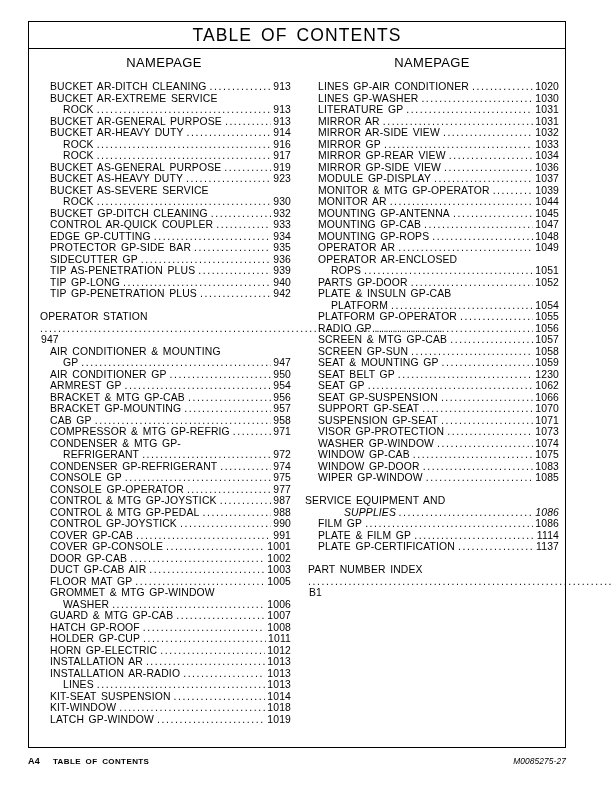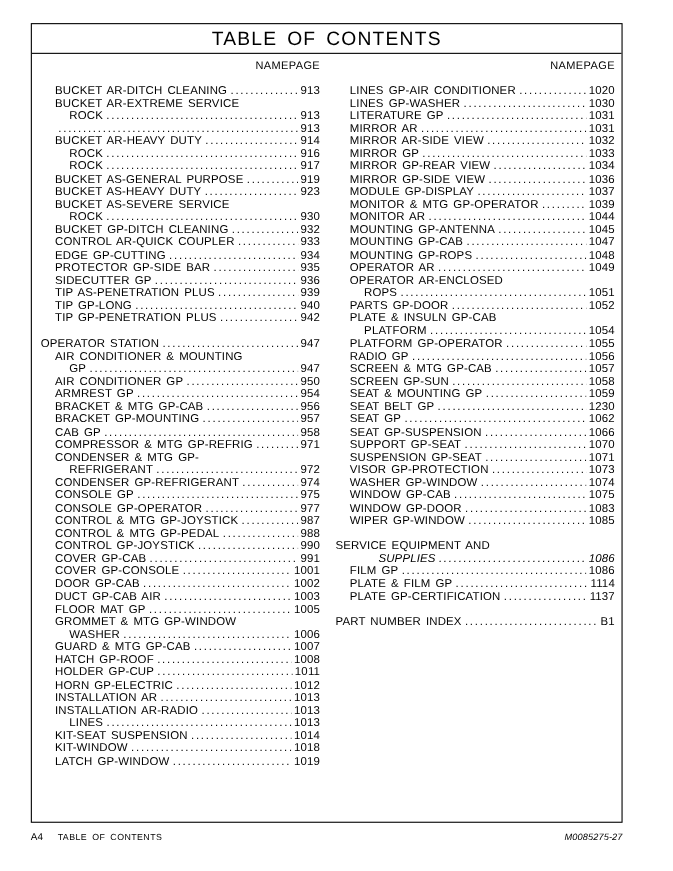--- a/index.html
+++ b/index.html
@@ -58,22 +58,22 @@
   }
   .col {
     box-sizing: border-box;
     flex: 0 0 auto;
   }
   .col-left  { width: 262px; padding-left: 8px;  padding-right: 0px; }
   .col-right { width: 274px; padding-left: 14px; padding-right: 6px; }
 
   .col-head {
     display: flex;
-    justify-content: flex-end;
-    font-size: 10px;
+    justify-content: center;
+    font-size: 13px;
     letter-spacing: 0.35px;
     margin-bottom: 11px;
   }
   .col-head .hd-name { }
   .col-head .hd-page { }
 
   
   .entry {
     display: flex;
     align-items: baseline;
@@ -95,40 +95,40 @@
     color: #000;
     min-width: 4px;
   }
   .entry .epage {
     flex: 0 0 auto;
     text-align: right;
     padding-left: 1px;
   }
 
   
-  .lvl0 { padding-left: 0px; }     
+  .lvl0 { padding-left: 0px; flex-direction: column; }     
   .lvl1 { padding-left: 13px; }    
   .lvl2 { padding-left: 26px; }    
   .lvl3 { padding-left: 39px; font-style: italic; }    
 
   .spacer { height: 11.5px; }
 
   
   .footer {
     position: absolute;
     left: 28px;
     top: 756px;
     width: 538px;
     display: flex;
     align-items: baseline;
     justify-content: space-between;
     font-size: 8px;
     letter-spacing: 0.4px;
   }
-  .footer .f-left { display: flex; align-items: baseline; }
+  .footer .f-left { display: flex; align-items: baseline; font-weight: bold; }
   .footer .f-page { font-size: 9px; margin-right: 13px; letter-spacing: 0.2px; }
   .footer .f-label { font-size: 8px; word-spacing: 2px; }
   .footer .f-doc { font-size: 8.4px; letter-spacing: 0.1px; font-style: italic; }
 </style>
 </head>
 <body>
 
 <div id="page">
 
   <div class="toc-box">
@@ -152,20 +152,21 @@
             </div>
             <div class="entry lvl1 nopage">
               <span class="ename">BUCKET AR-EXTREME SERVICE</span>
             </div>
             <div class="entry lvl2">
               <span class="ename">ROCK</span>
               <span class="leader">..........................................................................................</span>
               <span class="epage">913</span>
             </div>
             <div class="entry lvl1">
+              <span class="ename">BUCKET AR-GENERAL PURPOSE</span>
               <span class="leader">..........................................................................................</span>
               <span class="epage">913</span>
             </div>
             <div class="entry lvl1">
               <span class="ename">BUCKET AR-HEAVY DUTY</span>
               <span class="leader">..........................................................................................</span>
               <span class="epage">914</span>
             </div>
             <div class="entry lvl2">
               <span class="ename">ROCK</span>

